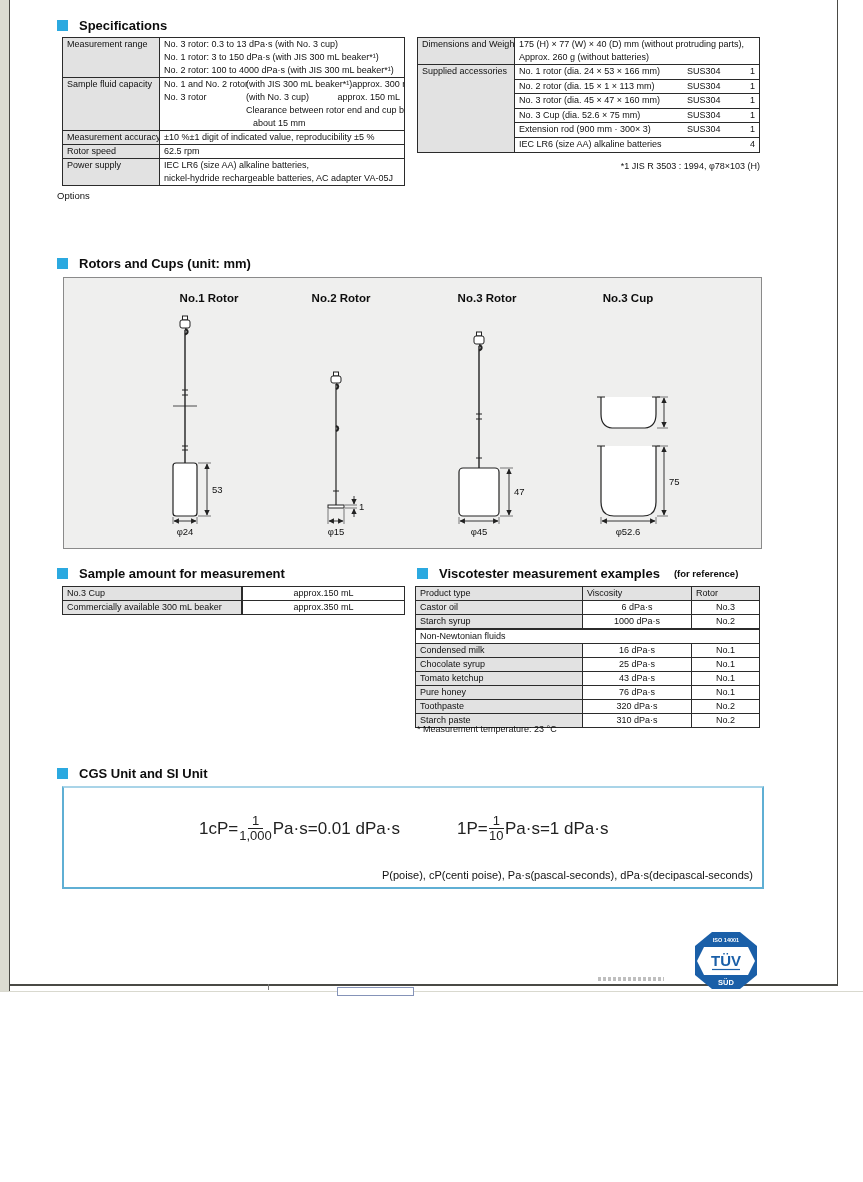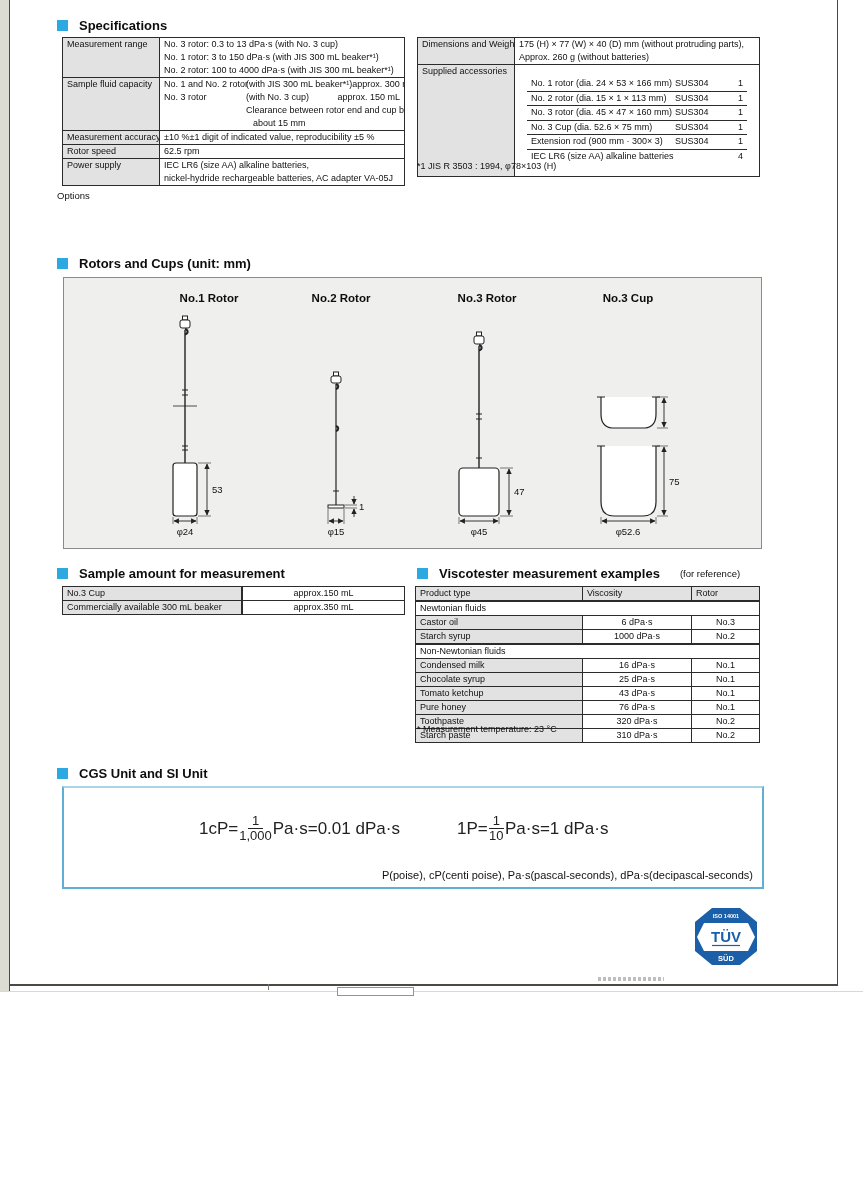--- a/index.html
+++ b/index.html
@@ -13,47 +13,47 @@
   .left-strip{position:absolute;left:0;top:0;width:9px;height:991px;background:#dcdcd2;border-right:1.6px solid #4a4a45}
   .page{position:absolute;left:10px;top:0;width:827px;height:984px;background:#fff;
         border-right:1.6px solid #4a4a45;border-bottom:2px solid #4a4a45}
   .below-line{position:absolute;left:0;top:991px;width:863px;height:1px;background:#d9d9cf}
   .frag-tick{position:absolute;left:268px;top:984px;width:1px;height:6px;background:#777}
   .frag-rect{position:absolute;left:337px;top:987px;width:75px;height:7px;background:#fff;border:1px solid #8593b8}
 
   
   .sec{position:absolute;display:flex;align-items:center;gap:11px;font-weight:bold;font-size:13px;color:#0d0d0d;white-space:nowrap}
   .sec .bullet{width:11px;height:11px;background:#2ba9e0;flex:none}
-  .sec .suffix{font-size:9.5px;font-weight:normal;margin-left:9px}
+  .sec .suffix{font-size:9.5px;font-weight:bold;margin-left:3px}
 
   
   table.tbl{border-collapse:collapse;background:#fff;position:absolute;table-layout:fixed}
   table.tbl td,table.tbl th{border:1px solid #2b2b2b;padding:0 4px;vertical-align:top;
       font-size:9px;line-height:13px;text-align:left;font-weight:normal;overflow:hidden;white-space:nowrap}
   table.tbl{border:1.5px solid #2b2b2b}
   .lblcell{background:#e2e2e2}
 
   
   .spec-tbl .lblcell{width:88px}
   .cap-line{display:flex}
   .cap-c1{width:82px;flex:none}
   .cap-c2{flex:1}
   .cap-c3{flex:none;text-align:right}
   .cap-ind{padding-left:82px}
   .cap-ind2{padding-left:89px}
 
   
   .dim-tbl .lblcell{width:88px}
-  .acc-cell{padding:12px !important}
+  .acc-cell{padding:0 !important}
   .acc-row{display:flex;padding:0 4px;line-height:13.6px}
   .acc-row + .acc-row{border-top:1px solid #2b2b2b}
   .acc-name{flex:1}
   .acc-mat{width:52px;flex:none}
   .acc-qty{width:16px;flex:none;text-align:right}
-  .footnote{position:absolute;font-size:9px;color:#111;white-space:nowrap}
+  .footnote{position:absolute;font-size:9px;color:#111;text-align:right;white-space:nowrap}
 
   
   .mini-label{position:absolute;font-size:9.5px;color:#111}
   .two-col td:first-child{border-right:2px solid #2b2b2b}
   .two-col .c2{text-align:center}
   .opt-tbl th{background:#e2e2e2;text-align:center;font-weight:bold;border-bottom:2px solid #2b2b2b;line-height:12px}
   .opt-tbl td{line-height:11.5px}
   .samp-tbl td{line-height:14px}
   .samp-tbl .lblcell{width:170px}
   .note{position:absolute;font-size:9px;line-height:12.5px;color:#111;white-space:nowrap}
@@ -73,21 +73,21 @@
   .dim-text{font-size:9.5px;fill:#111}
 
   
   .cgs-box{position:absolute;left:52px;top:786px;width:698px;height:99px;background:#fff;border:2px solid #5fafd4;border-top-color:#a9d4e8}
   .formula{position:absolute;display:flex;align-items:center;font-size:17px;color:#222;white-space:nowrap}
   .frac{display:inline-flex;flex-direction:column;align-items:center;margin:0 1px;font-size:13px;line-height:14px}
   .frac .num{border-bottom:1.5px solid #222;padding:0 4px}
   .cgs-footer{position:absolute;right:9px;bottom:6px;font-size:11px;color:#111;white-space:nowrap}
 
   
-  .tuv{position:absolute;left:685px;top:908px;width:62px;height:40px}
+  .tuv{position:absolute;left:685px;top:932px;width:62px;height:40px}
 
   
   .fineprint{position:absolute;left:588px;top:977px;width:66px;height:4px;opacity:.55;
      background:repeating-linear-gradient(90deg,#8a8a8a 0 3px,transparent 3px 5px)}
 </style>
 </head>
 <body>
 
 <div class="left-strip"></div>
 
@@ -315,23 +315,20 @@
     <span>Viscotester measurement examples</span>
     <span class="suffix">(for reference)</span>
   </div>
   <table class="tbl ex-tbl" style="left:405px;top:586px;width:345px">
     <tbody>
         <tr>
       <th style="width:158px">Product type</th>
       <th style="width:100px">Viscosity</th>
       <th>Rotor</th>
     </tr>
-    <tr class="catrow">
-      <td colspan="3">Newtonian fluids</td>
-    </tr>
     <tr>
       <td class="pname">Castor oil</td>
       <td class="cc">6 dPa·s</td>
       <td class="cc">No.3</td>
     </tr>
     <tr>
       <td class="pname">Starch syrup</td>
       <td class="cc">1000 dPa·s</td>
       <td class="cc">No.2</td>
     </tr>

